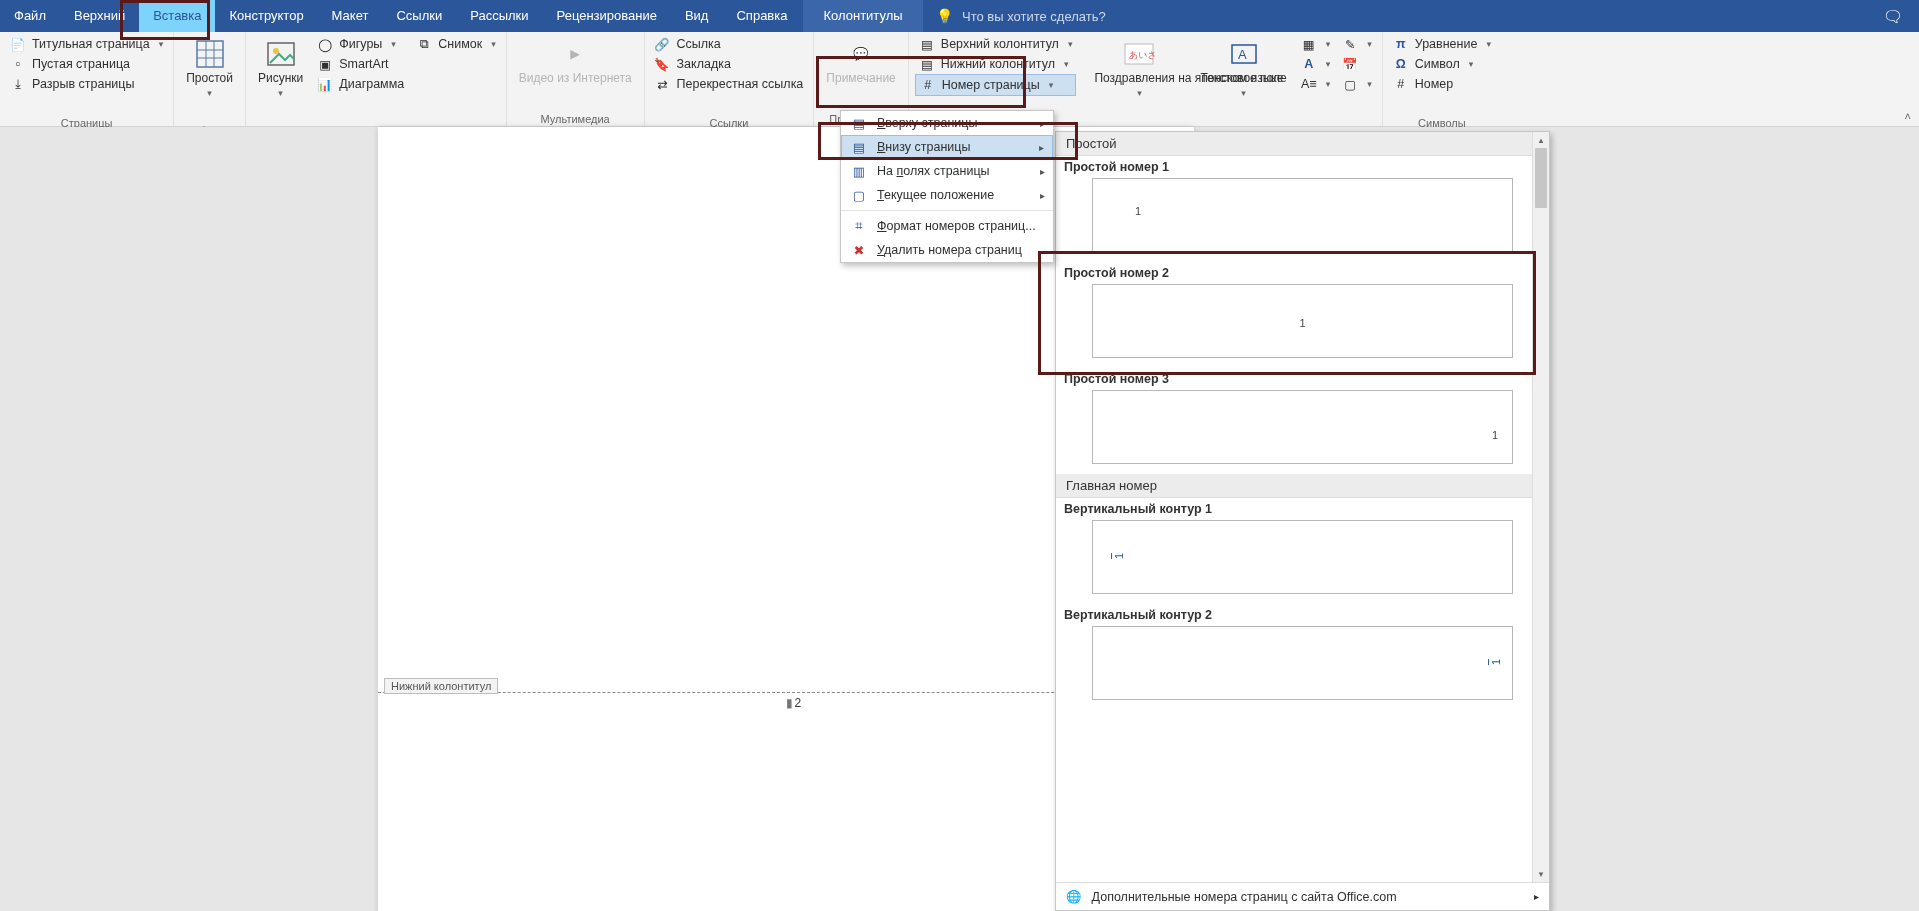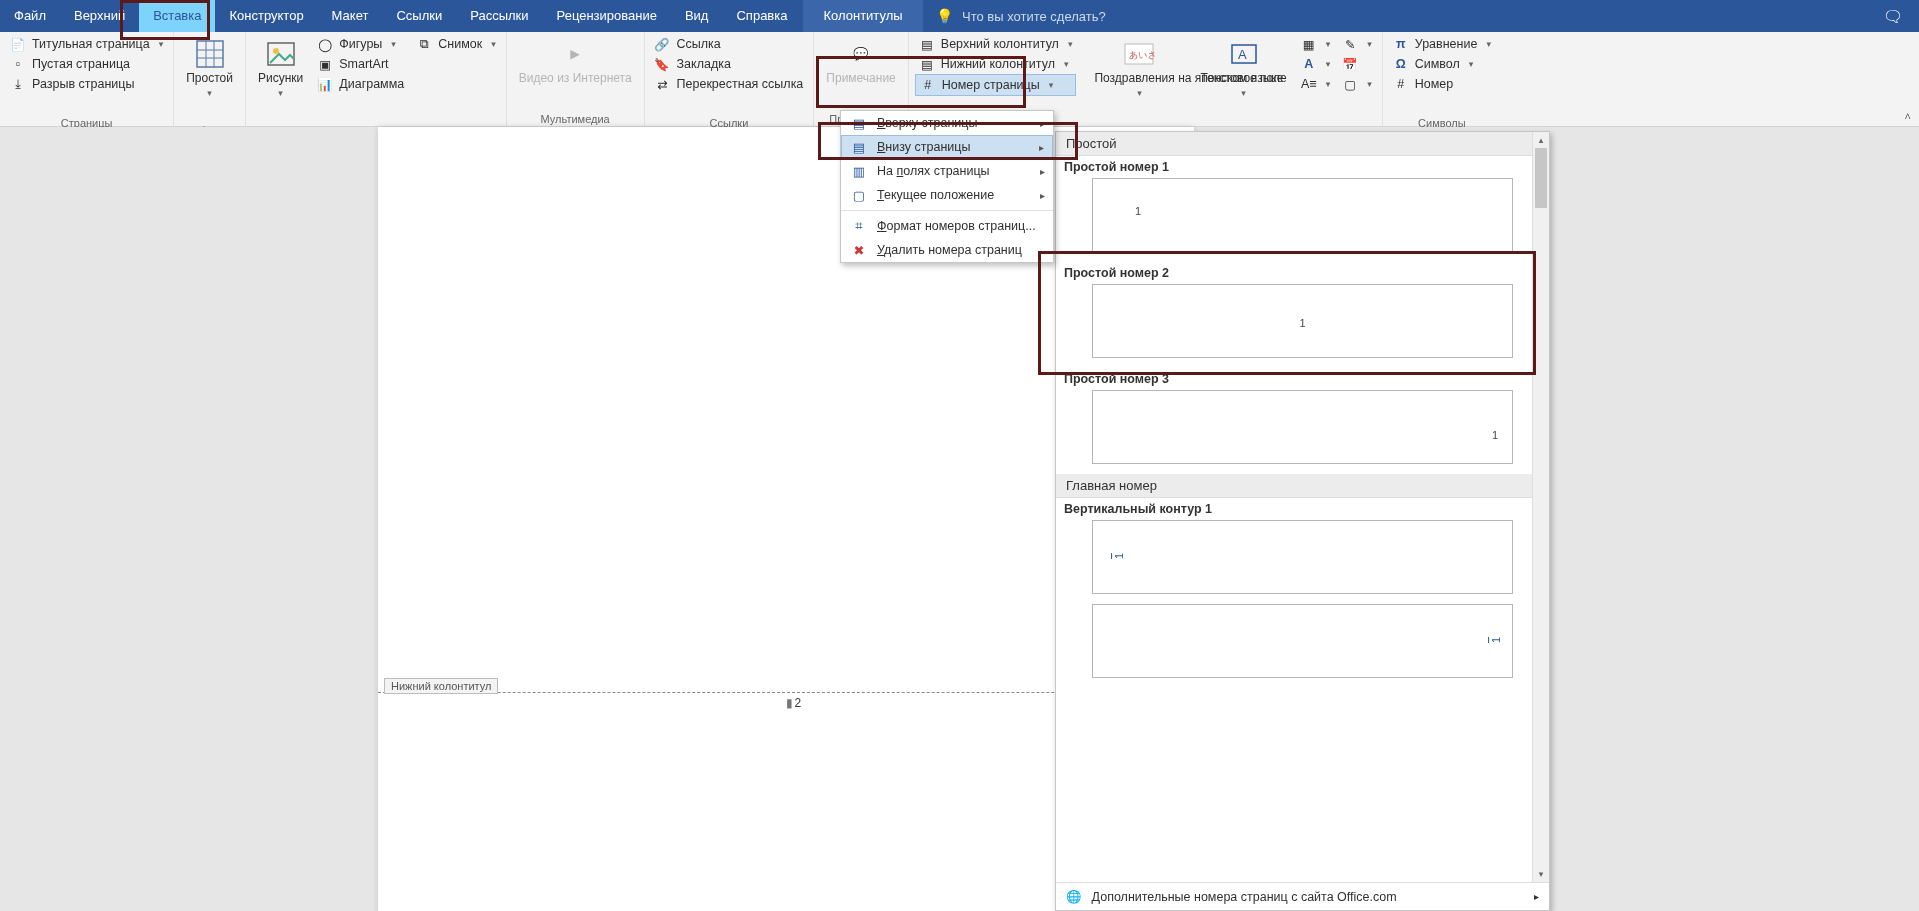--- a/index.html
+++ b/index.html
@@ -365,20 +365,21 @@
       <span class="pn" style="right:14px;top:38px">1</span>
     </div>
 
     <div class="g-header">Главная номер</div>
 
     <div class="g-item-label">Вертикальный контур 1</div>
     <div class="g-preview">
       <span class="pn" style="left:22px;top:28px;transform:rotate(-90deg);color:#2b579a;border-top:1.5px solid #2b579a;padding-top:1px">1</span>
     </div>
 
+    <div class="g-item-label">Вертикальный контур 2</div>
     <div class="g-preview">
       <span class="pn" style="right:14px;top:28px;transform:rotate(-90deg);color:#2b579a;border-top:1.5px solid #2b579a;padding-top:1px">1</span>
     </div>
 
     <div class="scrollbar">
       <div class="arr up">▴</div>
       <div class="thumb"></div>
       <div class="arr dn">▾</div>
     </div>
   </div>

